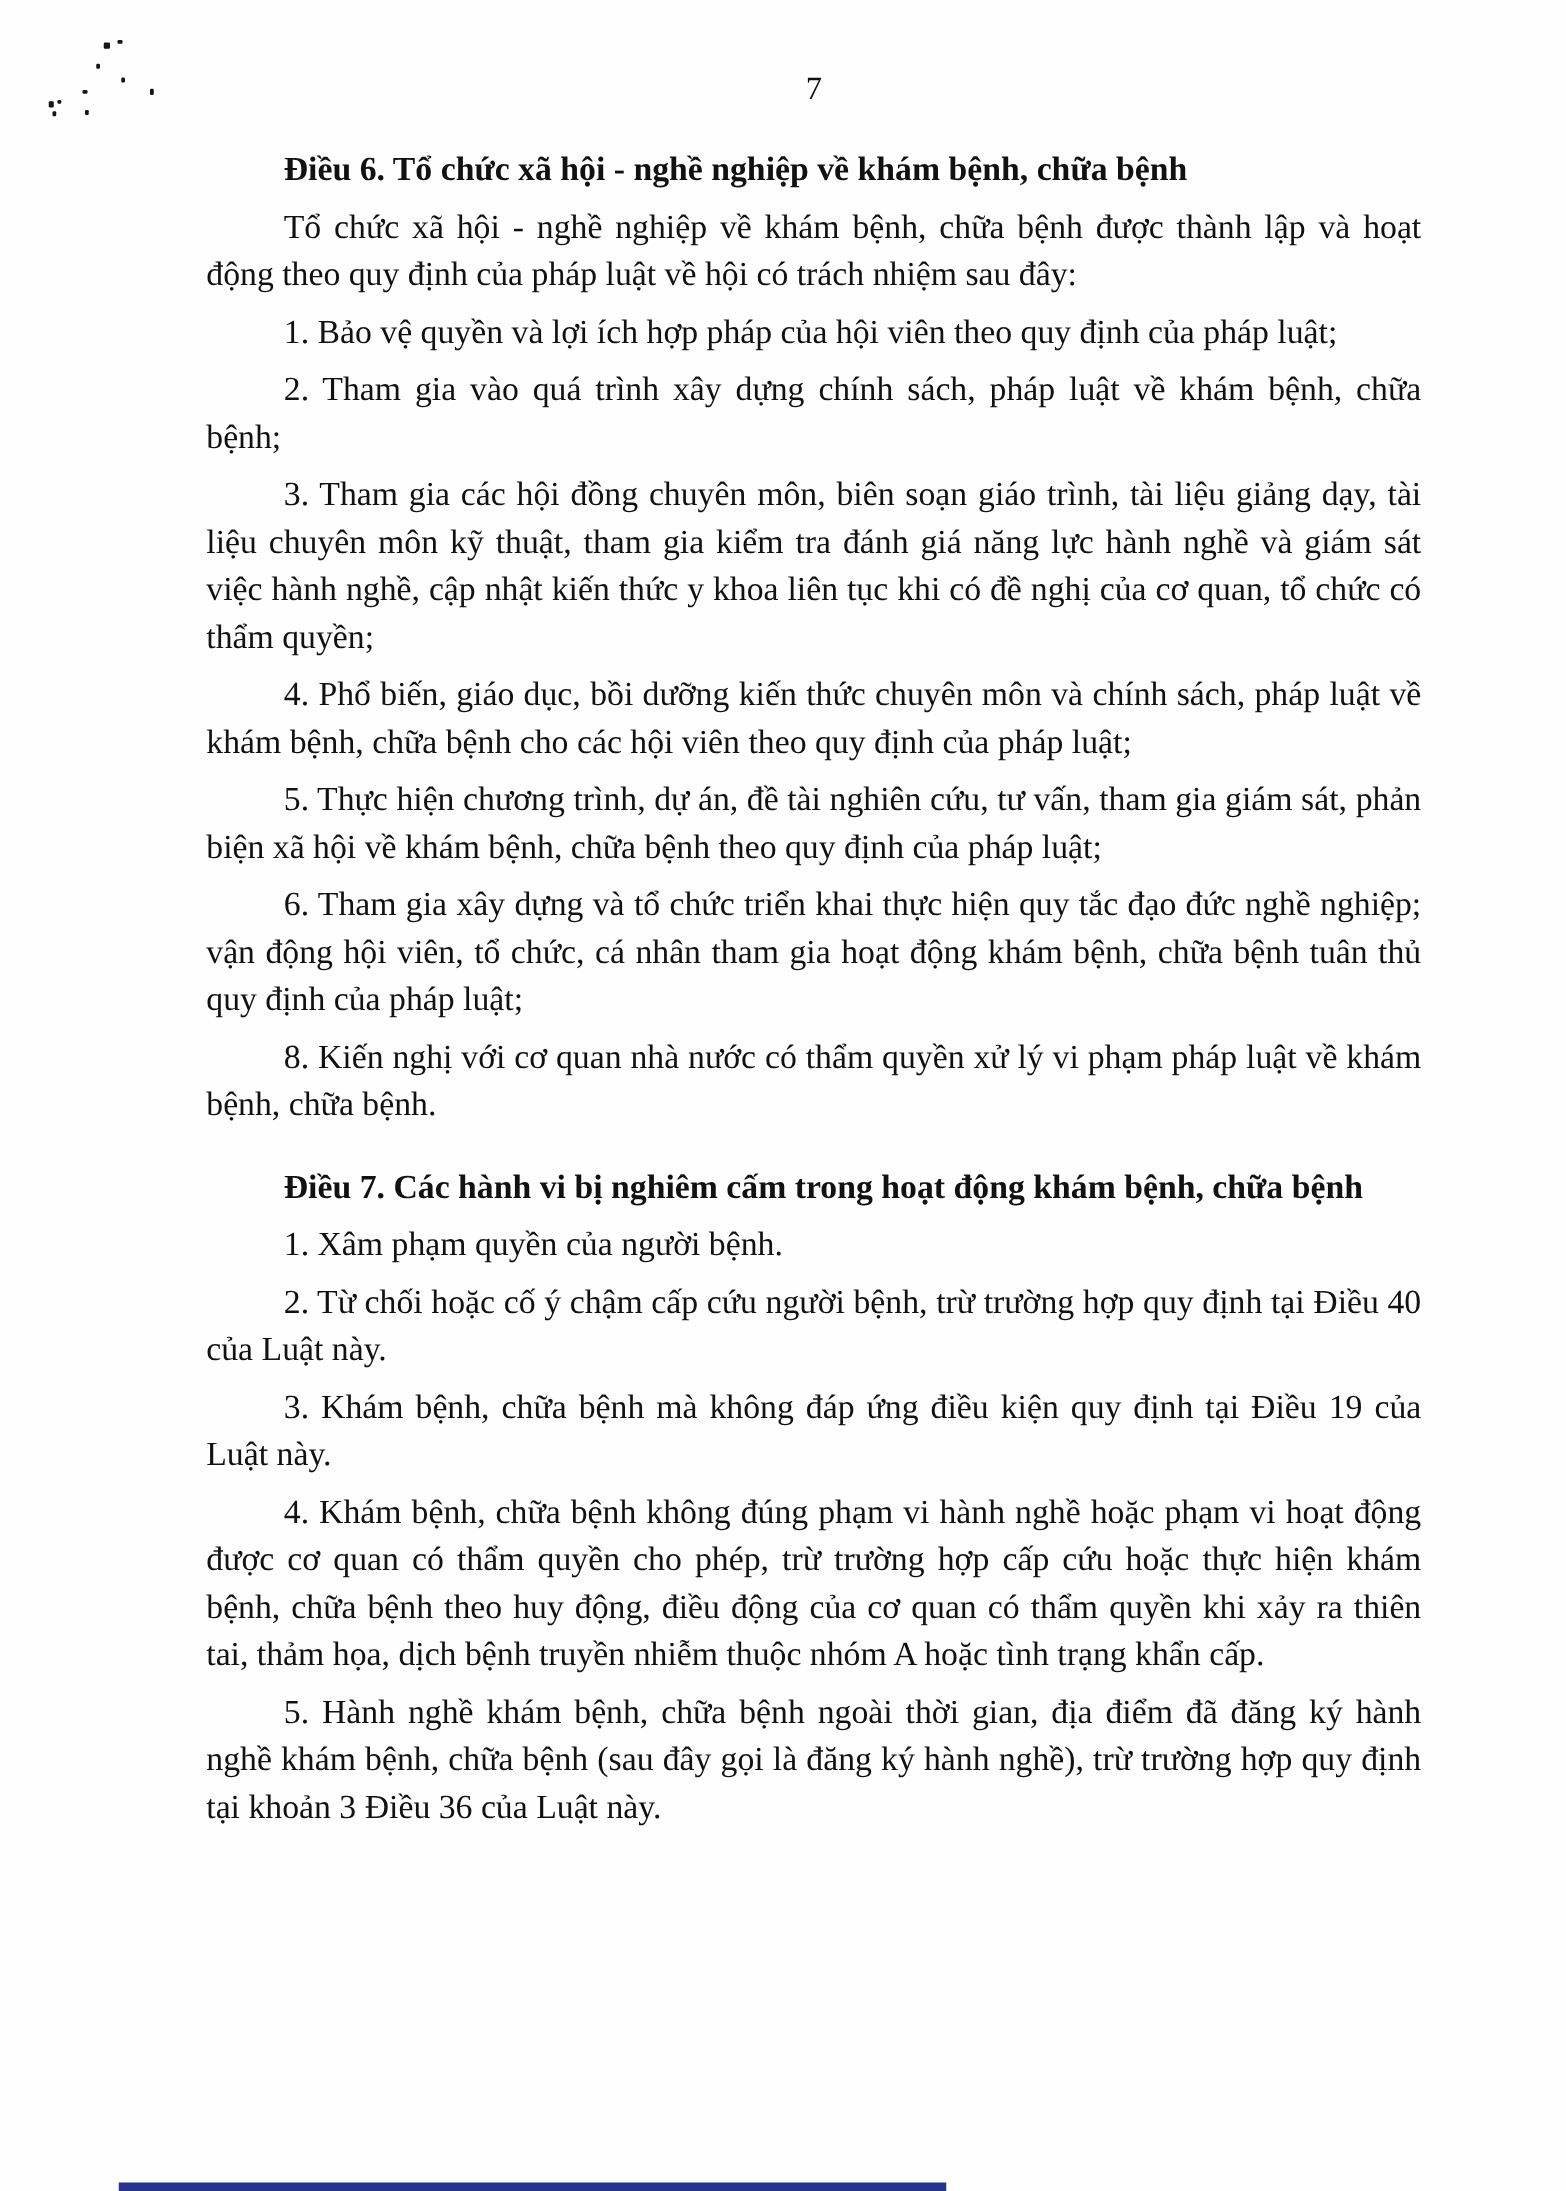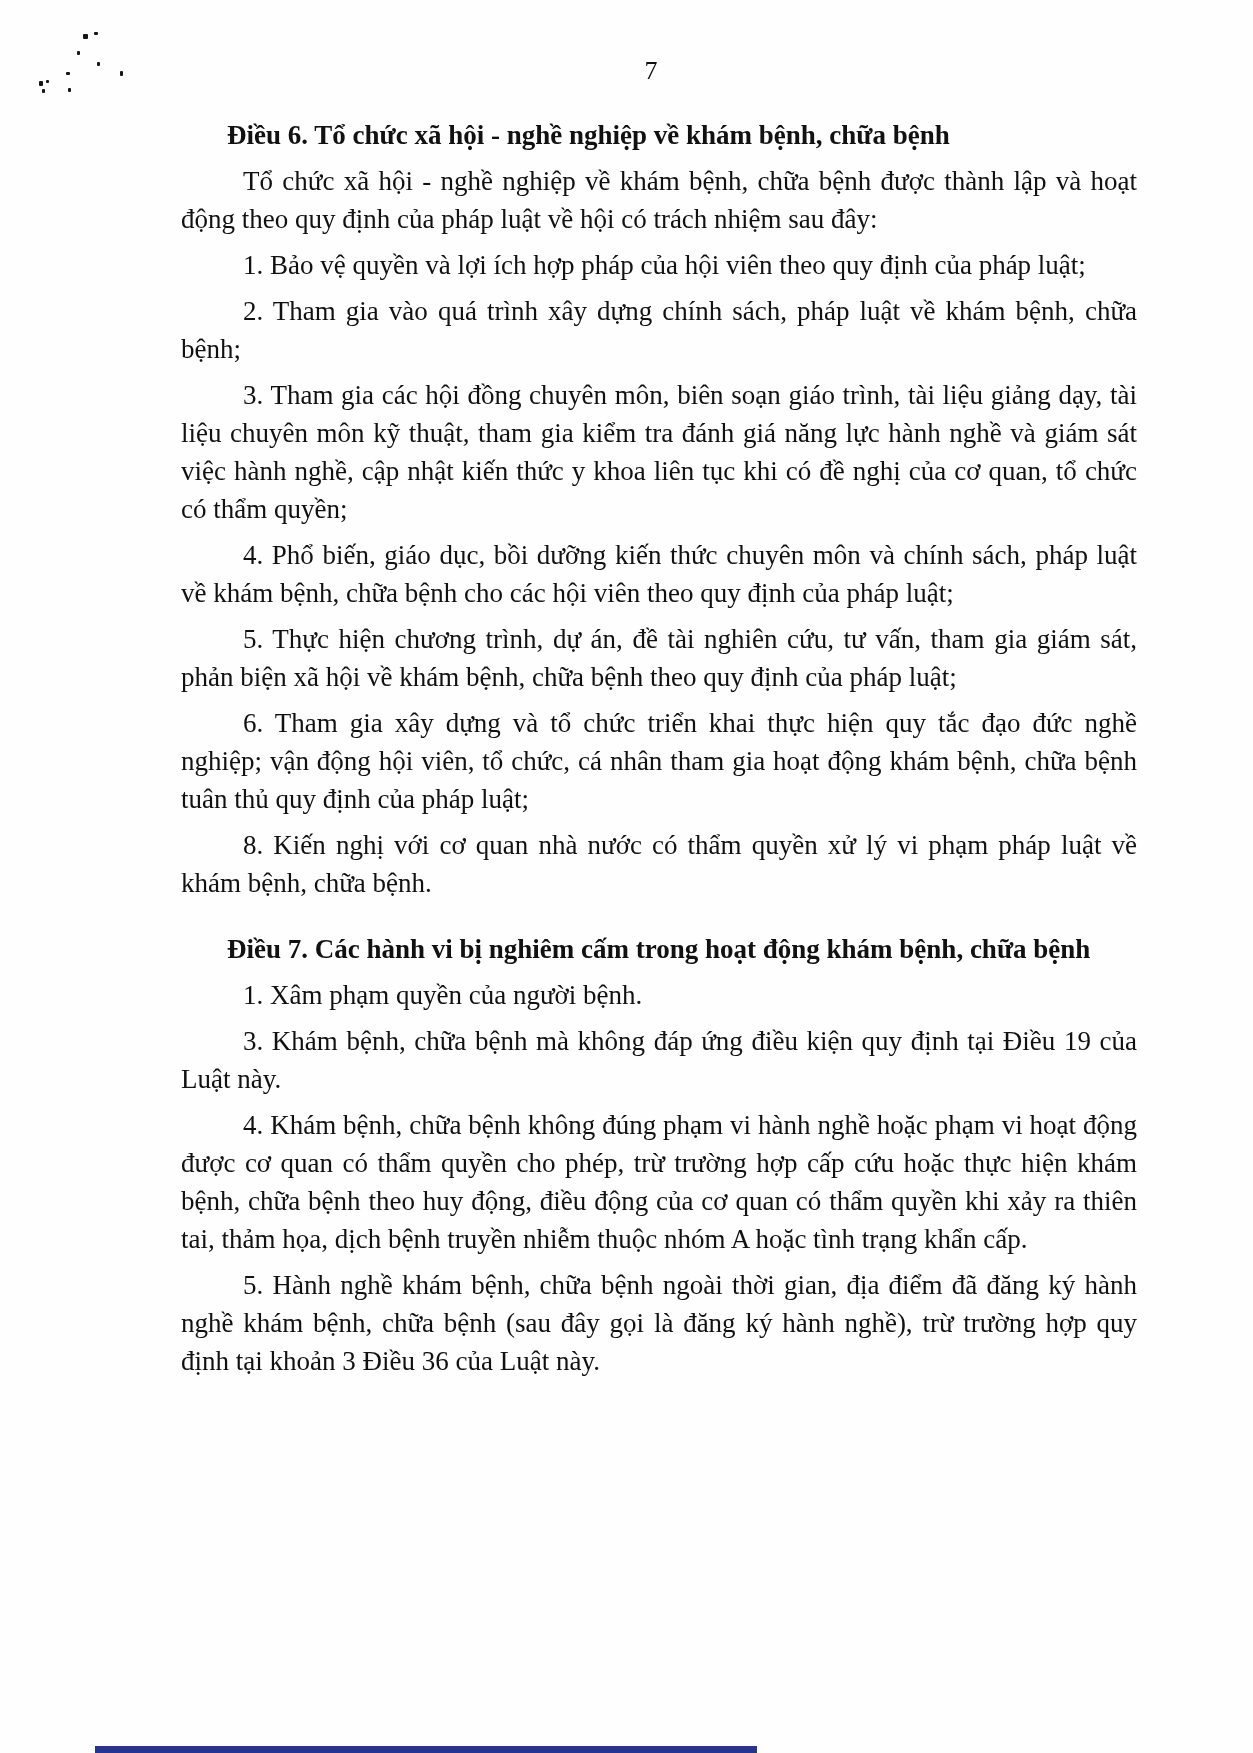--- a/index.html
+++ b/index.html
@@ -31,21 +31,21 @@
     font-size: 26px;
     line-height: 34px;
   }
   .heading {
     font-weight: bold;
     margin: 28px 0 8px 0;
     text-indent: 62px;
     text-align: left;
   }
   .para {
-    margin: 0 0 8px 16px;
+    margin: 0 0 8px 0;
     text-indent: 62px;
   }
   .speck {
     position: absolute;
     background: #161616;
     border-radius: 1px;
   }
   .bottom-bar {
     position: absolute;
     left: 95px;
@@ -81,19 +81,20 @@
     <p class="para">2. Tham gia vào quá trình xây dựng chính sách, pháp luật về khám bệnh, chữa bệnh;</p>
     <p class="para">3. Tham gia các hội đồng chuyên môn, biên soạn giáo trình, tài liệu giảng dạy, tài liệu chuyên môn kỹ thuật, tham gia kiểm tra đánh giá năng lực hành nghề và giám sát việc hành nghề, cập nhật kiến thức y khoa liên tục khi có đề nghị của cơ quan, tổ chức có thẩm quyền;</p>
     <p class="para">4. Phổ biến, giáo dục, bồi dưỡng kiến thức chuyên môn và chính sách, pháp luật về khám bệnh, chữa bệnh cho các hội viên theo quy định của pháp luật;</p>
     <p class="para">5. Thực hiện chương trình, dự án, đề tài nghiên cứu, tư vấn, tham gia giám sát, phản biện xã hội về khám bệnh, chữa bệnh theo quy định của pháp luật;</p>
     <p class="para">6. Tham gia xây dựng và tổ chức triển khai thực hiện quy tắc đạo đức nghề nghiệp; vận động hội viên, tổ chức, cá nhân tham gia hoạt động khám bệnh, chữa bệnh tuân thủ quy định của pháp luật;</p>
     <p class="para">8. Kiến nghị với cơ quan nhà nước có thẩm quyền xử lý vi phạm pháp luật về khám bệnh, chữa bệnh.</p>
 
     <div class="heading">Điều 7. Các hành vi bị nghiêm cấm trong hoạt động khám bệnh, chữa bệnh</div>
 
     <p class="para">1. Xâm phạm quyền của người bệnh.</p>
+    <p class="para">2. Từ chối hoặc cố ý chậm cấp cứu người bệnh, trừ trường hợp quy định tại Điều 40 của Luật này.</p>
     <p class="para">3. Khám bệnh, chữa bệnh mà không đáp ứng điều kiện quy định tại Điều 19 của Luật này.</p>
     <p class="para">4. Khám bệnh, chữa bệnh không đúng phạm vi hành nghề hoặc phạm vi hoạt động được cơ quan có thẩm quyền cho phép, trừ trường hợp cấp cứu hoặc thực hiện khám bệnh, chữa bệnh theo huy động, điều động của cơ quan có thẩm quyền khi xảy ra thiên tai, thảm họa, dịch bệnh truyền nhiễm thuộc nhóm A hoặc tình trạng khẩn cấp.</p>
     <p class="para">5. Hành nghề khám bệnh, chữa bệnh ngoài thời gian, địa điểm đã đăng ký hành nghề khám bệnh, chữa bệnh (sau đây gọi là đăng ký hành nghề), trừ trường hợp quy định tại khoản 3 Điều 36 của Luật này.</p>
   </div>
 
   <div class="bottom-bar"></div>
 </div>
 
 </body></html>

